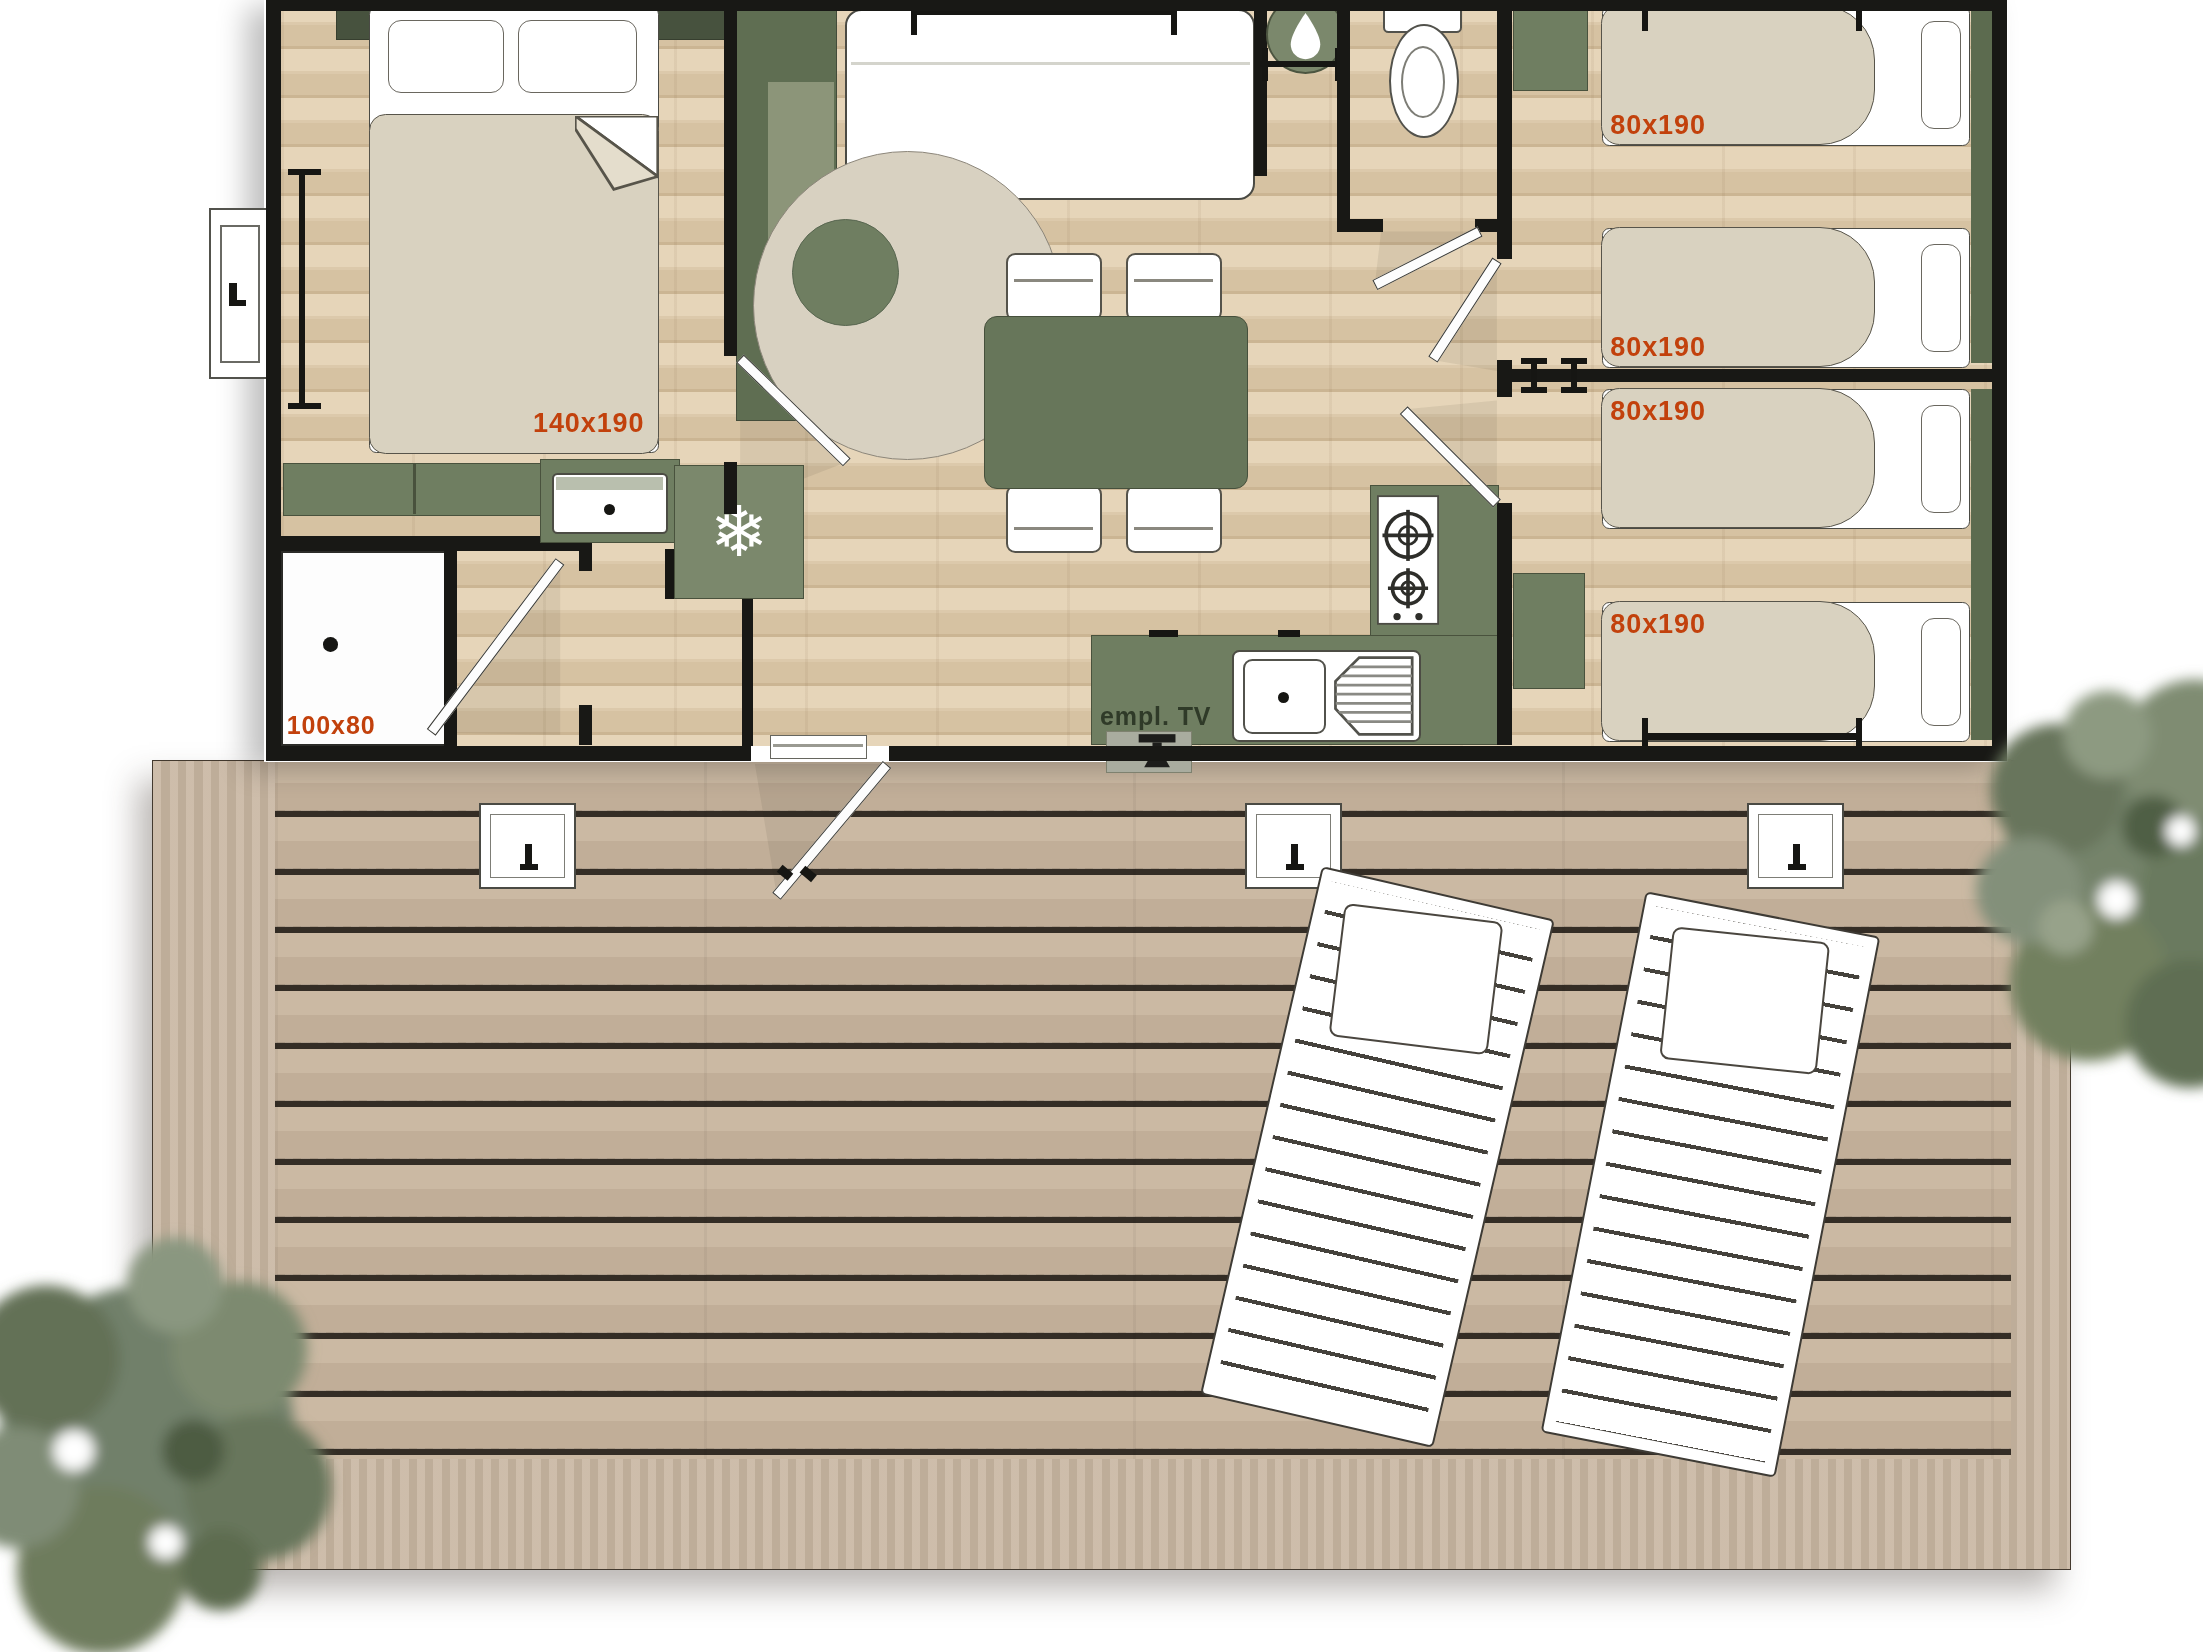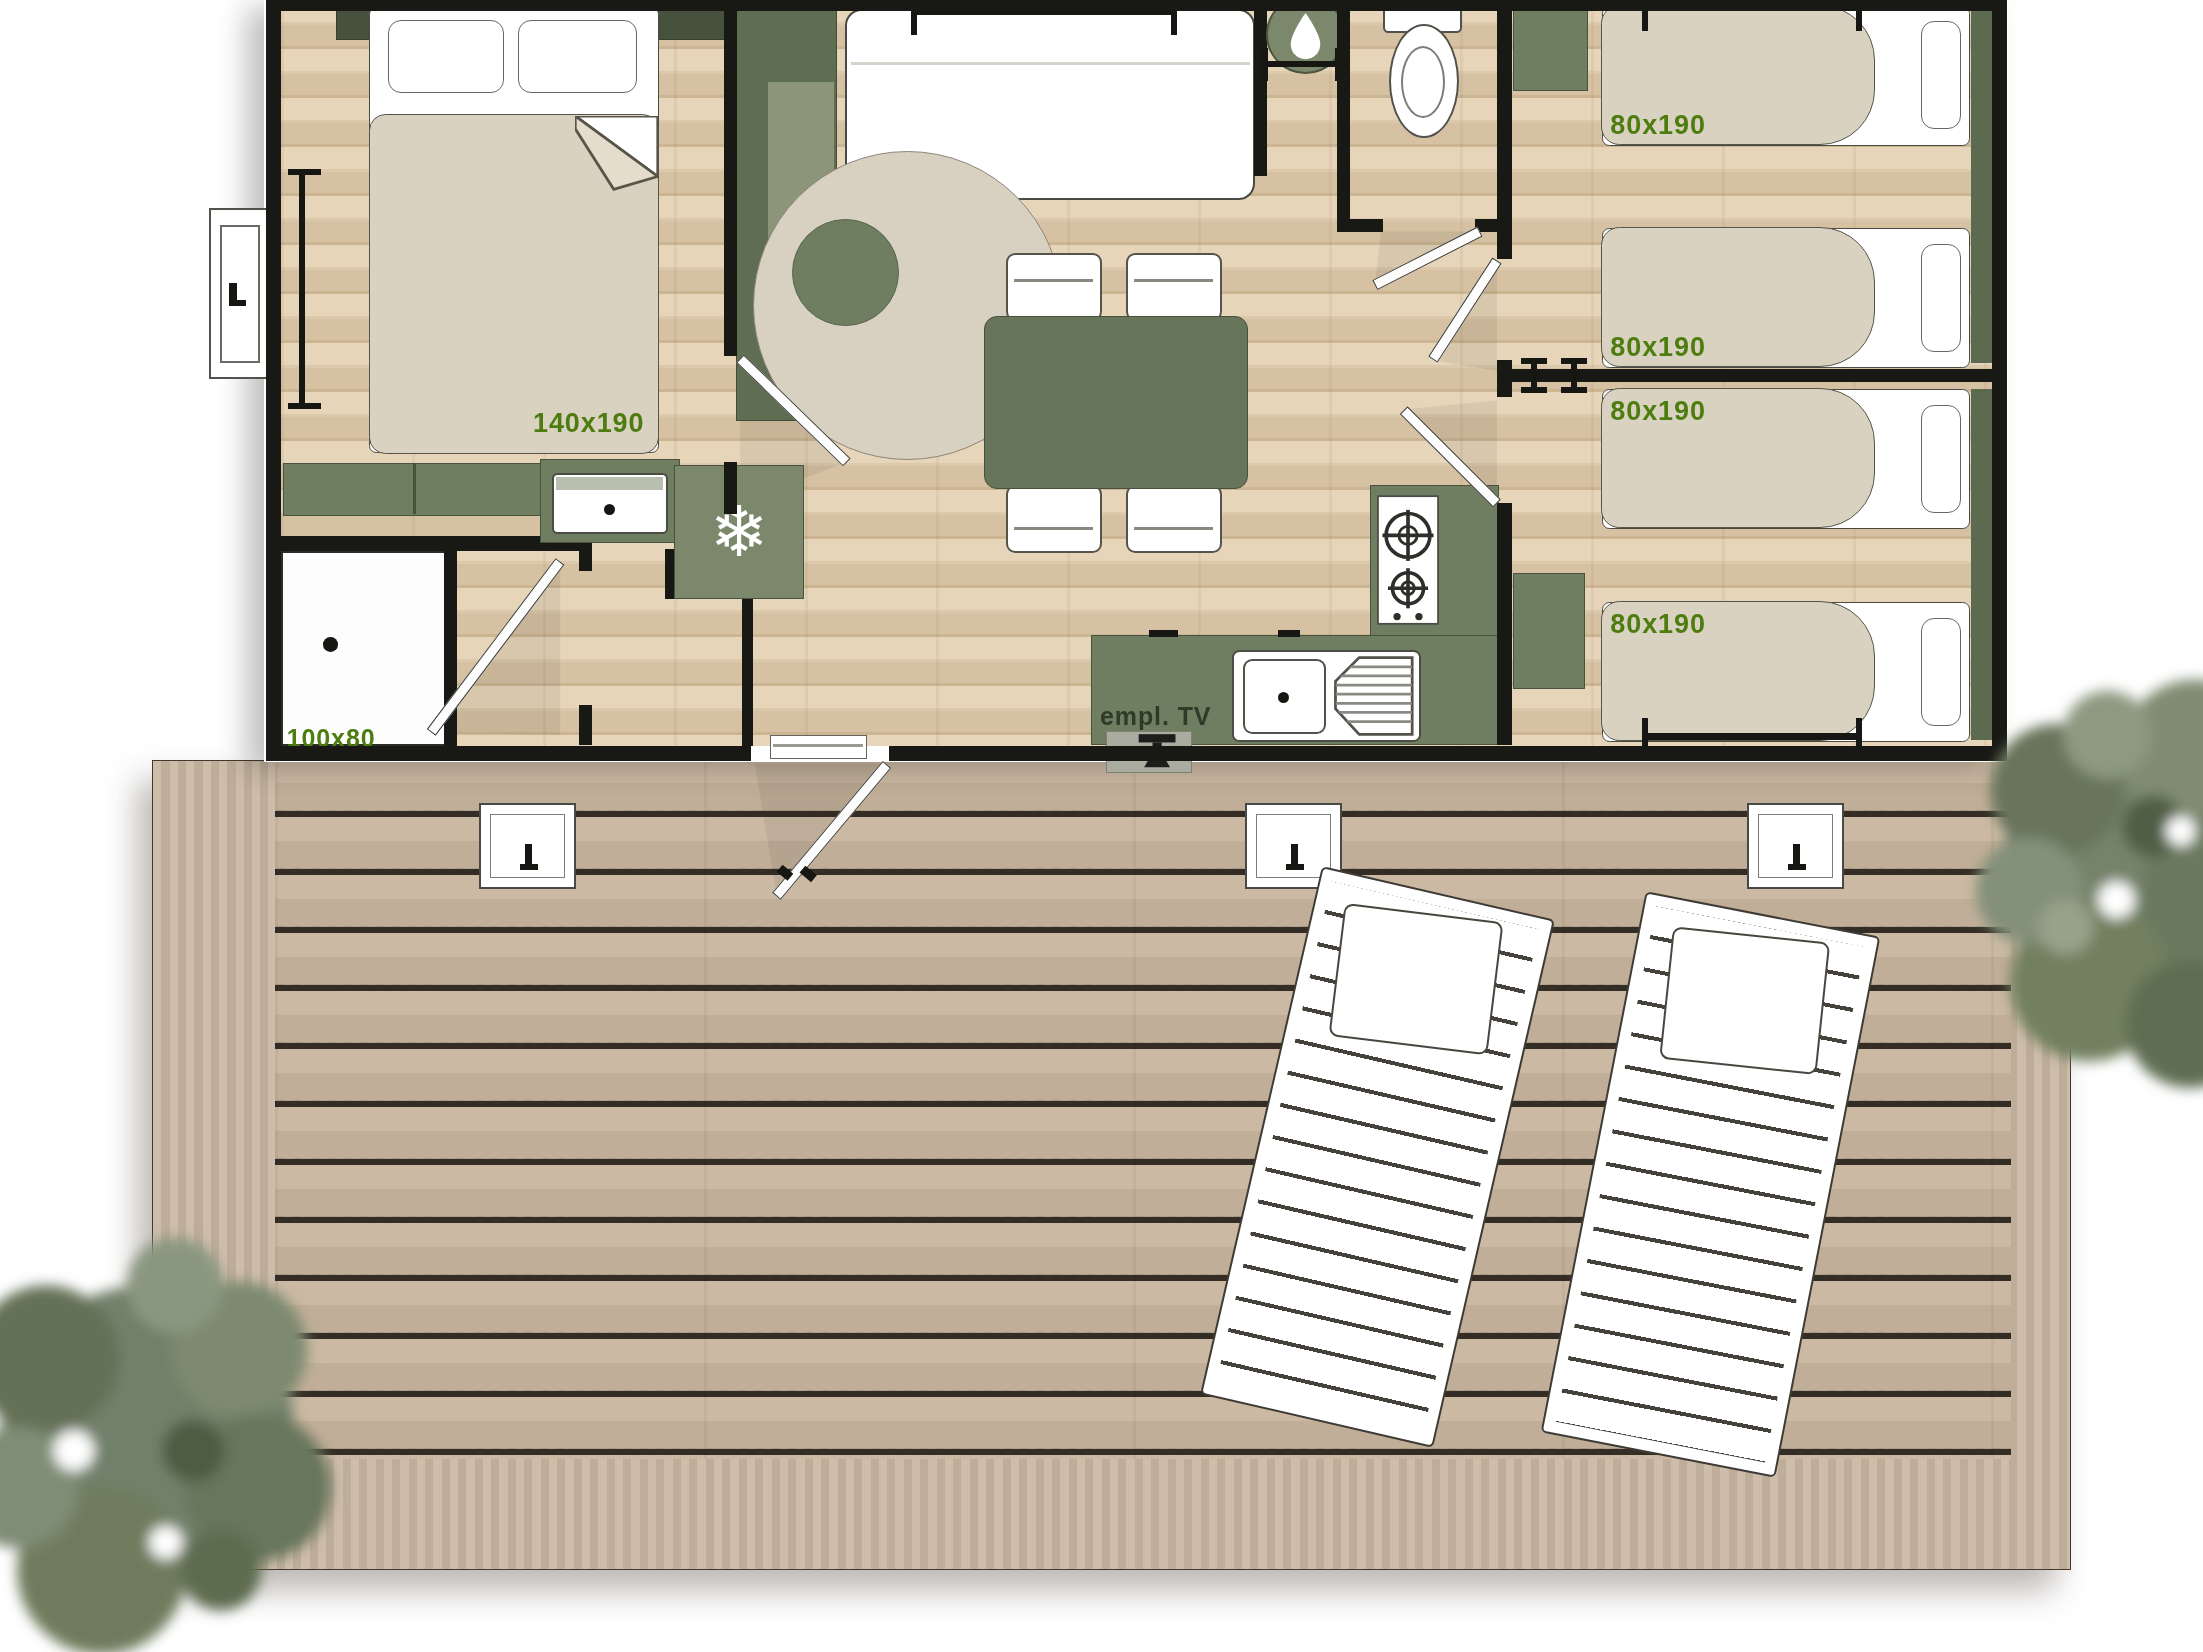--- a/index.html
+++ b/index.html
@@ -1,21 +1,21 @@
 <!DOCTYPE html>
 <html style="font-size:14.7px"><head>
 <meta charset="utf-8">
 <style>
   html,body{margin:0;padding:0;background:#fff;}
   #stage{position:relative;width:2204px;height:1653px;overflow:hidden;background:#fff;
          font-family:"Liberation Sans",sans-serif;}
   .abs{position:absolute;box-sizing:border-box;}
   .wall{background:#181815;}
   .green{background:#6f7e61;border:1.8px solid #49523d;}
-  .label{color:#4d7c0f;font-weight:600;font-size:27px;letter-spacing:0.9px;white-space:nowrap;}
+  .label{color:#c2410c;font-weight:600;font-size:27px;letter-spacing:0.9px;white-space:nowrap;}
   .leaf{height:11px;background:#fdfdfd;border:1.8px solid #3a3a35;transform-origin:0 50%;}
   .tick{position:absolute;background:#161613;}
   .floor{background:
      repeating-linear-gradient(90deg, rgba(120,90,60,.08) 0 2.8px, rgba(0,0,0,0) 2.8px 131px),
      repeating-linear-gradient(180deg,#e6d5b9 0 22px,#dcc9ab 22px 25px,#d6c2a2 25px 46px,#cbb593 46px 49px);}
   .boards{background:
      repeating-linear-gradient(90deg, rgba(0,0,0,.045) 0 2.8px, rgba(0,0,0,0) 2.8px 429px),
      repeating-linear-gradient(180deg,#cbb9a3 0 24px,#c1ae98 24px 51px,#77685655 51px 52px,#342d25 52px 58px);}
   .frame{background:#c8b6a1;border:1.8px solid #43392e;
      background-image:repeating-linear-gradient(90deg, rgba(255,255,255,.10) 0 8.3px, rgba(0,0,0,.05) 8.3px 16.5px);}
@@ -98,21 +98,21 @@
     <div class="tick" style="left:0;top:0;width:33px;height:6.4px;"></div>
     <div class="tick" style="left:0;top:234px;width:33px;height:6.4px;"></div>
   </div>
 
   <div class="abs green" style="left:283px;top:463px;width:266px;height:53px;">
     <div class="abs" style="left:129px;top:0;width:2.8px;height:50px;background:#49523d;"></div>
   </div>
   <div class="abs wall" style="left:266px;top:536px;width:325px;height:14.7px;"></div>
   <div class="abs" style="left:281px;top:551px;width:167px;height:195px;background:#fdfdfd;border:2.8px solid #2c2c28;">
     <div class="abs" style="left:40px;top:84px;width:14.7px;height:14.7px;border-radius:50%;background:#161613;"></div>
-    <div class="abs label" style="left:3.7px;top:171px;font-size:25px;">100x80</div>
+    <div class="abs label" style="left:3.7px;top:158px;font-size:25px;">100x80</div>
   </div>
   <div class="abs wall" style="left:444px;top:551px;width:13px;height:195px;"></div>
   <div class="abs wall" style="left:579px;top:536px;width:13px;height:35px;"></div>
   <div class="abs wall" style="left:579px;top:705px;width:13px;height:40px;"></div>
   <div class="abs leaf" style="left:560px;top:556px;width:214px;transform:rotate(127deg);"></div>
 
   <div class="abs green" style="left:540px;top:459px;width:140px;height:84px;">
     <div class="abs" style="left:11px;top:13px;width:116px;height:61px;background:#fff;border:2.8px solid #4c4c44;border-radius:5.5px;">
       <div class="abs" style="left:1.8px;top:1.8px;width:107px;height:13px;background:#b9bfae;"></div>
       <div class="abs" style="left:50px;top:29px;width:11px;height:11px;border-radius:50%;background:#161613;"></div>

